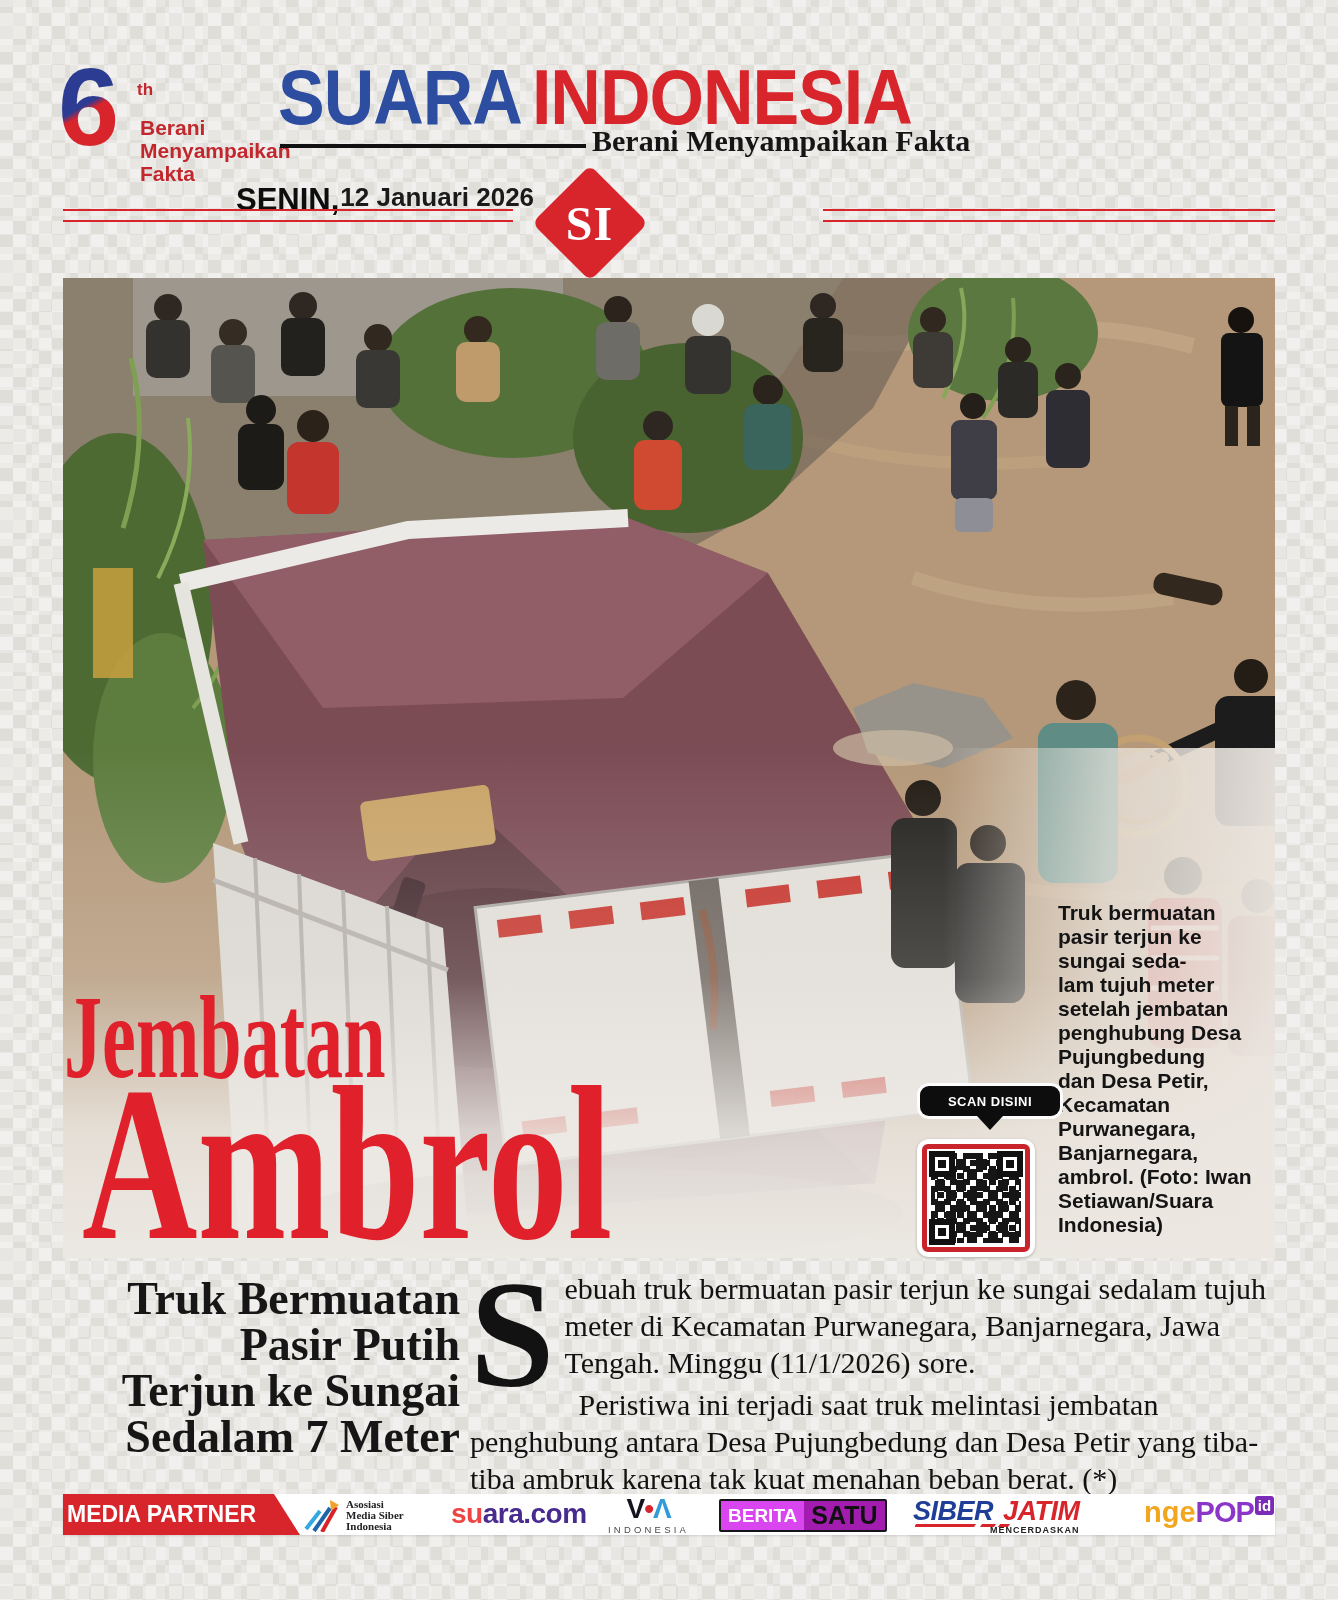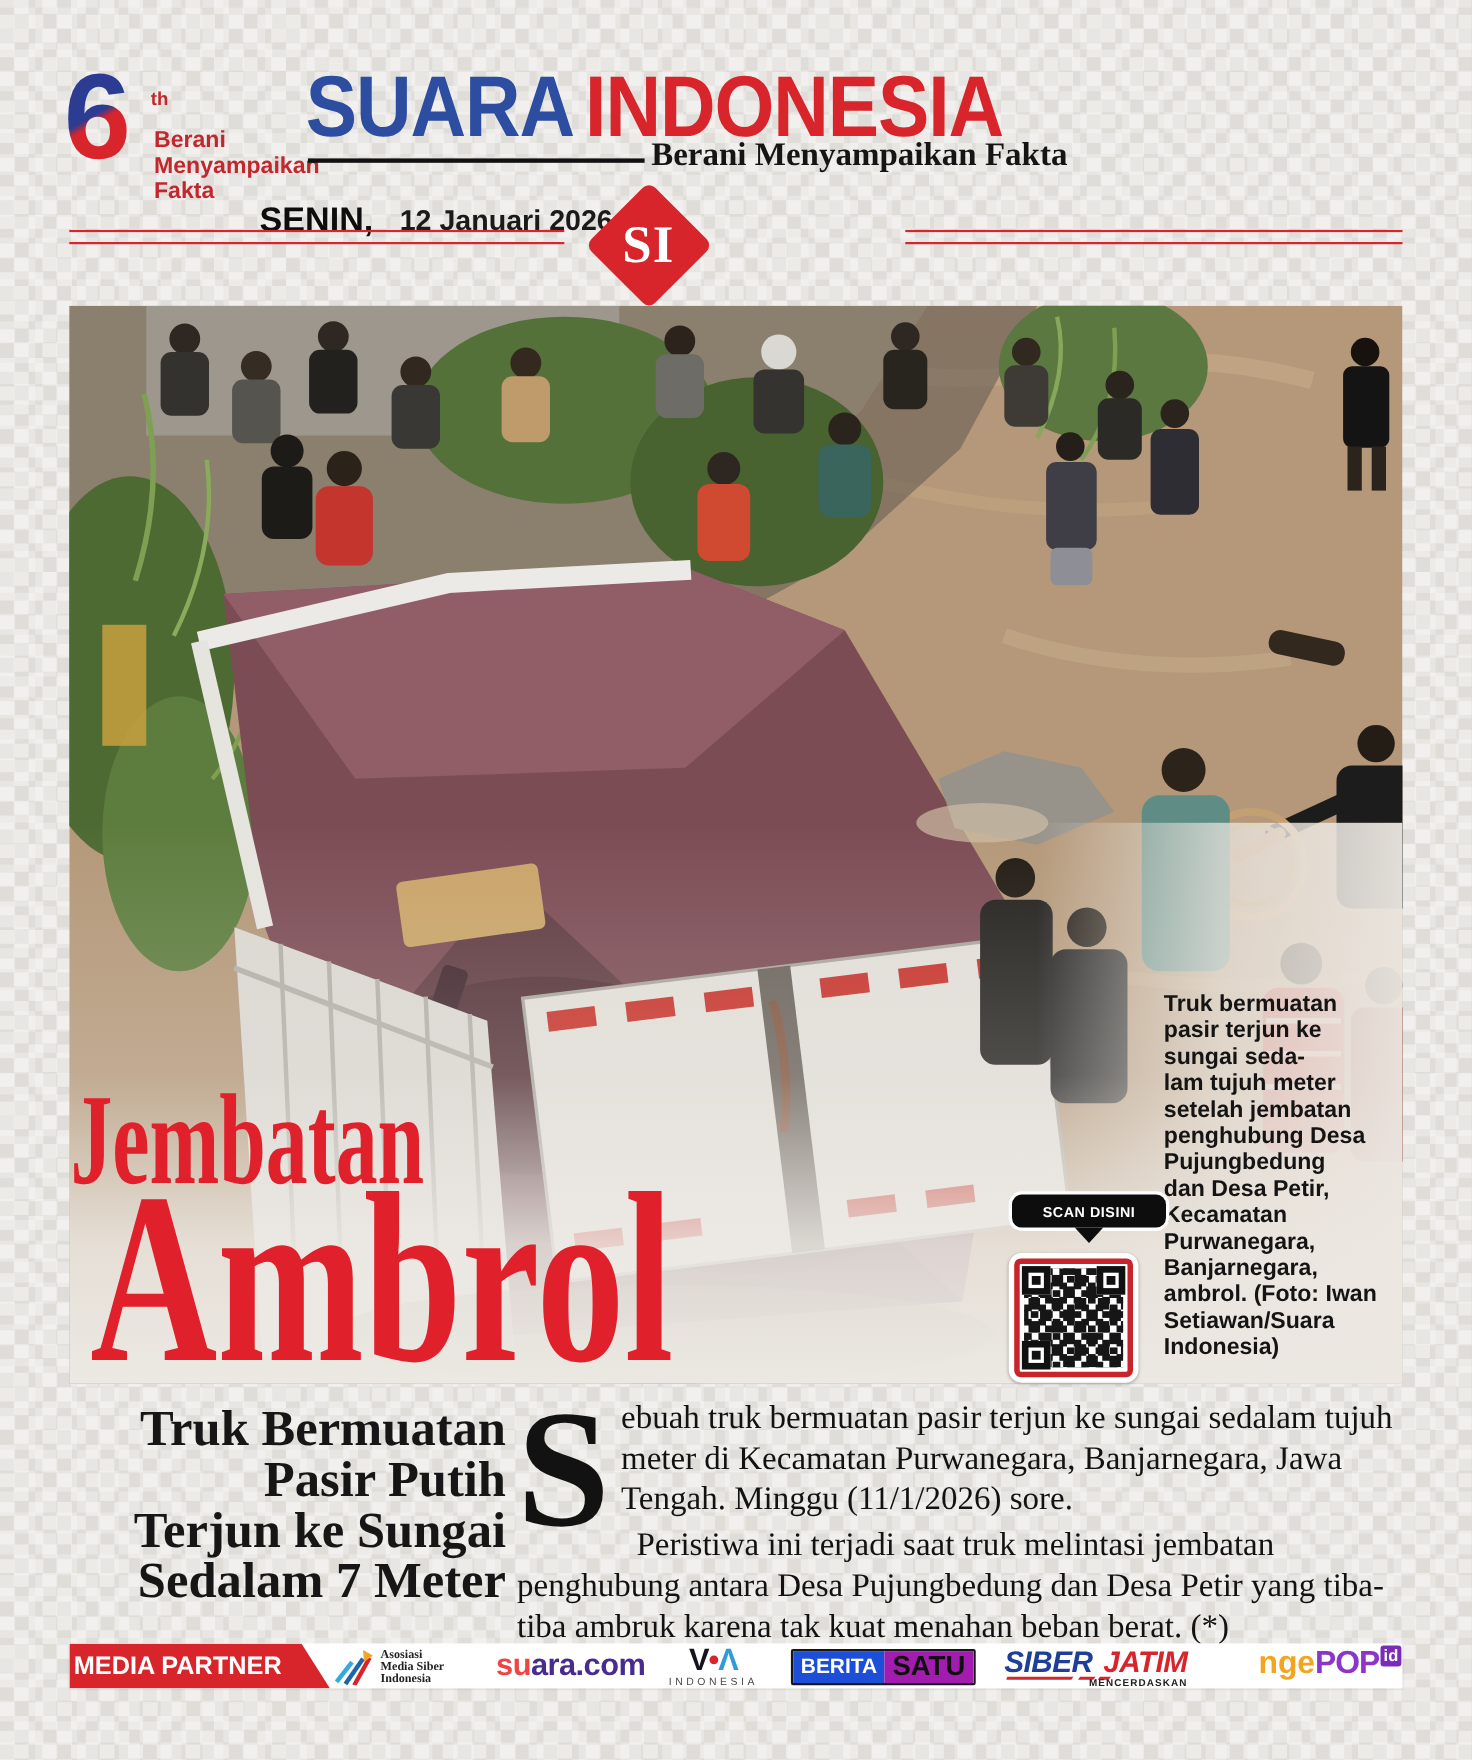--- a/index.html
+++ b/index.html
@@ -30,21 +30,21 @@
   .mast-title{
     left:278px;top:58px;font-size:70px;font-weight:bold;letter-spacing:-1px;line-height:1;
     transform:scaleY(1.12);transform-origin:top left;white-space:nowrap;
   }
   .mast-title .w1{color:#2c4da0;}
   .mast-title .w2{color:#d8242b;margin-left:10px;}
   .mast-rule{left:280px;top:144px;width:306px;height:4px;background:#111;}
   .mast-tag{left:592px;top:124px;font-family:"Liberation Serif",serif;font-weight:bold;font-size:30px;color:#151515;white-space:nowrap;}
 
   
-  .dateline{left:236px;top:182px;display:flex;align-items:center;gap:24px;white-space:nowrap;}
+  .dateline{left:236px;top:182px;display:flex;align-items:flex-start;gap:1px;white-space:nowrap;}
   .date-day{font-size:31px;font-weight:bold;color:#0d0d0d;}
   .date-rest{font-size:26px;font-weight:bold;color:#1a1a1a;}
   .rule-red{height:9px;border-top:2.5px solid #d8242b;border-bottom:2.5px solid #d8242b;}
   .rule-left{left:63px;top:209px;width:450px;}
   .rule-right{left:823px;top:209px;width:452px;}
   .si-diamond{
     left:549px;top:182px;width:82px;height:82px;background:#d8242b;border-radius:8px;
     transform:rotate(45deg);display:flex;align-items:center;justify-content:center;z-index:2;
   }
   .si-diamond span{
@@ -116,21 +116,21 @@
   }
   .amsi{left:240px;top:4px;display:flex;align-items:center;gap:5px;}
   .amsi-text{font-family:"Liberation Serif",serif;font-size:11px;line-height:11px;font-weight:bold;color:#222;}
   .suara{left:388px;top:4px;font-size:28px;font-weight:bold;letter-spacing:-.5px;white-space:nowrap;}
   .suara .s1{color:#ef4444;} .suara .s2{color:#472b8f;}
   .voa{left:545px;top:1px;text-align:center;line-height:1;}
   .voa-row{font-size:28px;font-weight:bold;letter-spacing:-1px;}
   .voa-row .v{color:#14141f;} .voa-row .d{color:#d8242b;} .voa-row .a{color:#2f9cd8;}
   .voa-sub{font-size:9.5px;letter-spacing:3.2px;color:#4a4a4a;margin-top:2px;}
   .berita{left:656px;top:5px;display:flex;border:2px solid #15151a;border-radius:2px;overflow:hidden;height:29px;background:#fff;}
-  .berita .b1{background:#1d4ed8;color:#fff;font-weight:bold;font-size:19px;line-height:29px;padding:0 7px;text-align:center;}
+  .berita .b1{background:#d946ef;color:#fff;font-weight:bold;font-size:19px;line-height:29px;padding:0 7px;text-align:center;}
   .berita .b2{background:#a21caf;color:#101010;font-weight:bold;font-size:25px;line-height:29px;padding:0 7px;}
   .siber{left:850px;top:2px;white-space:nowrap;}
   .siber .s1{color:#1e3e97;font-style:italic;font-weight:bold;font-size:27px;letter-spacing:-.5px;}
   .siber .s2{color:#d8242b;font-style:italic;font-weight:bold;font-size:27px;letter-spacing:-.5px;margin-left:10px;}
   .siber-stripes{position:absolute;left:2px;top:28px;width:96px;height:6px;overflow:hidden;}
   .siber-stripes i{position:absolute;top:0;height:3px;background:#d8242b;transform:skewX(-35deg);}
   .siber-stripes i:nth-child(1){left:0;width:60px;}
   .siber-stripes i:nth-child(2){left:66px;width:14px;}
   .siber-stripes i:nth-child(3){left:84px;width:10px;}
   .siber-sub{position:absolute;right:0;top:29px;font-size:9px;font-weight:bold;letter-spacing:1px;color:#222;}

